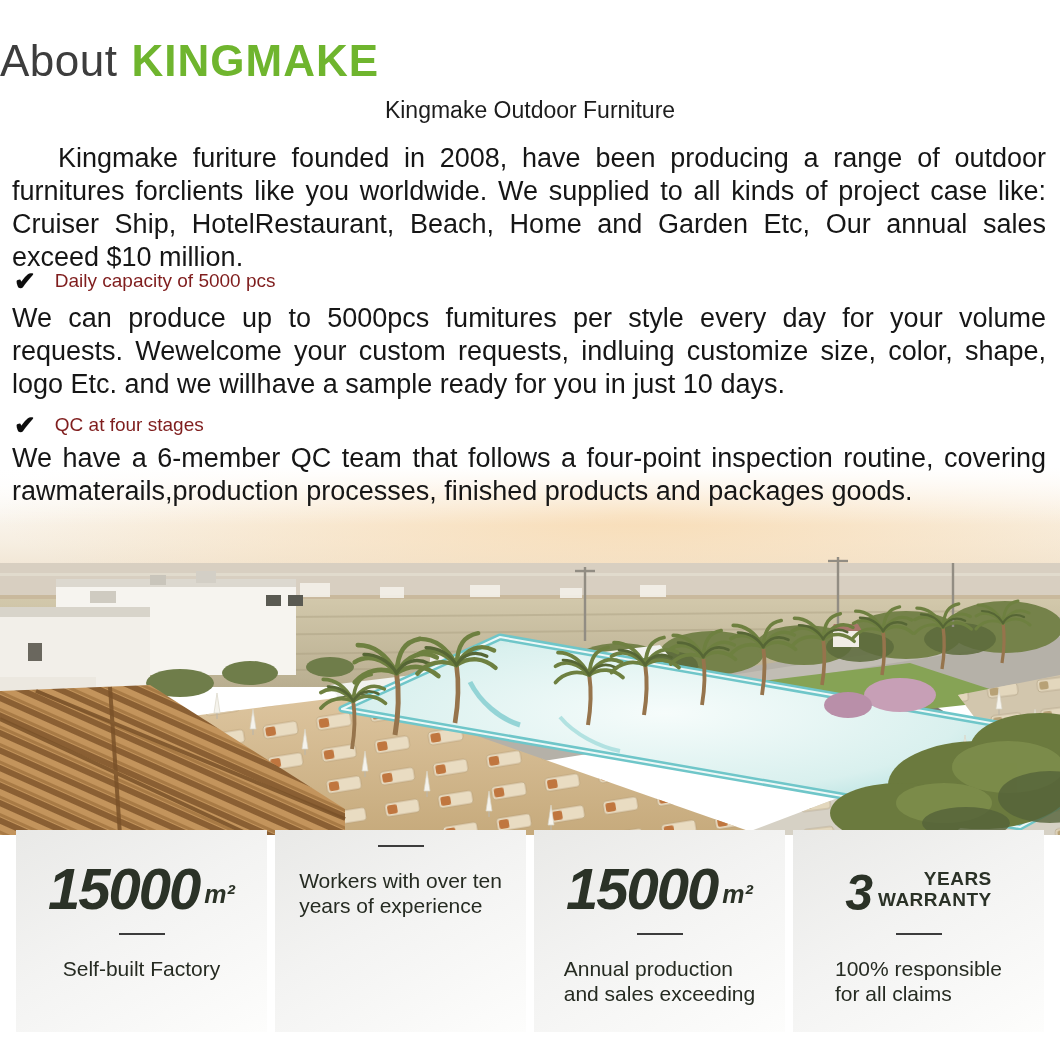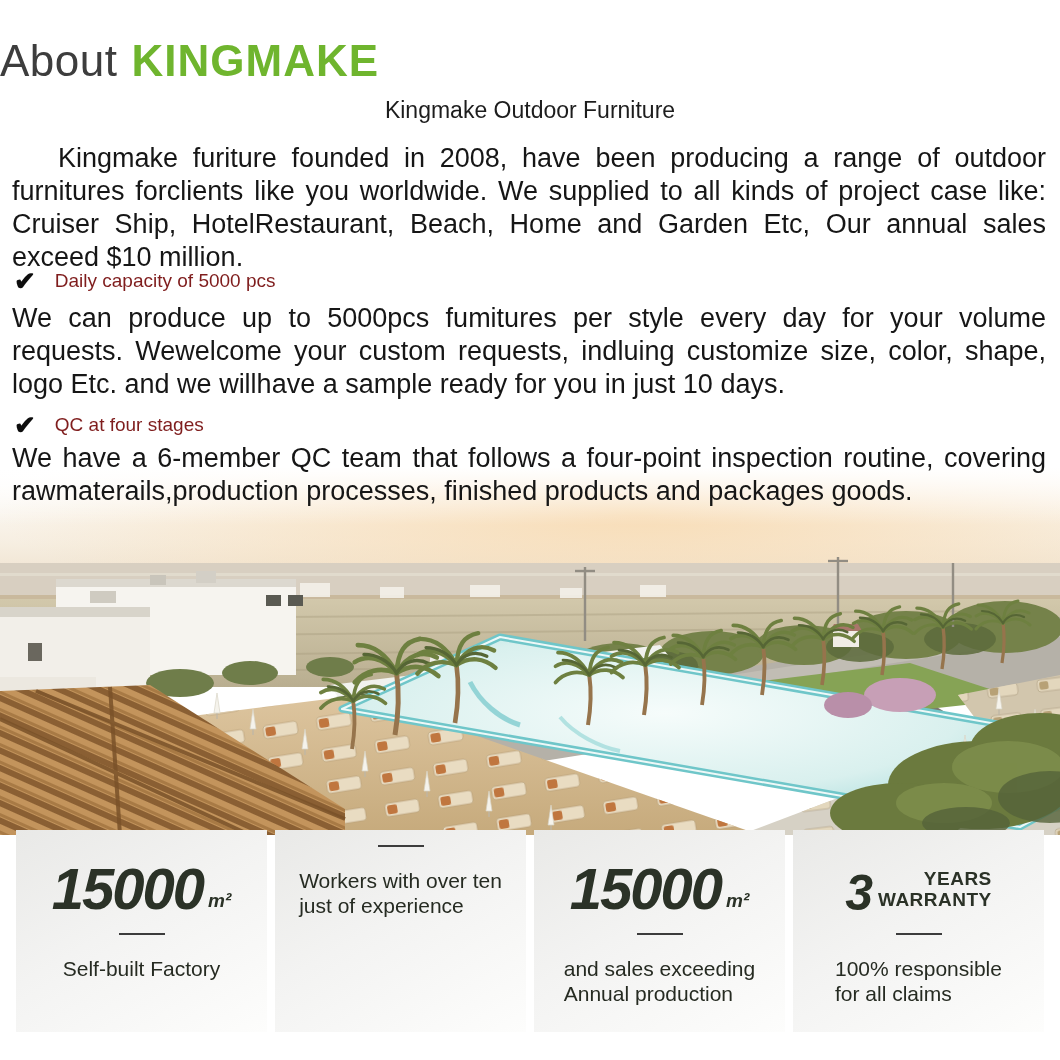--- a/index.html
+++ b/index.html
@@ -30,21 +30,21 @@
   .photo { position:absolute; top:467px; left:0; width:1060px; height:368px; z-index:1; }
   .photo svg { display:block; }
   
   .stats { position:absolute; top:830px; left:0; width:1060px; height:202px;
            display:flex; gap:8px; padding:0 16px; z-index:3; }
   .card { flex:1 1 0; background:linear-gradient(150deg,#e9e9e7 0%,#f3f3f2 45%,#fdfdfc 100%);
           display:flex; flex-direction:column; align-items:center; }
   .value-row { margin-top:26px; display:flex; align-items:flex-end; justify-content:center;
                font-style:italic; font-weight:800; color:#2b3227; height:62px; }
   .stat-value { font-size:58px; line-height:58px; letter-spacing:-2px; }
-  .stat-unit { font-size:19px; font-weight:700; line-height:25px; margin:0 0 5px 5px; letter-spacing:0; }
+  .stat-unit { font-size:25px; font-weight:700; line-height:25px; margin:0 0 11px 5px; letter-spacing:0; }
   .stat-value-sm { font-size:50px; line-height:50px; letter-spacing:-1px; }
   .unit-stack { font-style:normal; font-weight:800; font-size:19px; line-height:21px;
                 letter-spacing:0.5px; margin:0 0 8px 6px; text-align:right; }
   .rule { width:46px; border-top:2px solid #3c3c3c; margin-top:15px; }
   .caption { margin-top:21px; font-size:21px; line-height:25px; color:#262b22; text-align:left; }
 </style>
 </head>
 <body>
 
 <div class="page">
@@ -299,33 +299,33 @@
       <div class="caption">
         <div>Self-built Factory</div>
         <div></div>
       </div>
     </div>
 
     <div class="card">
       <div class="rule"></div>
       <div class="caption">
         <div>Workers with over ten</div>
-        <div>just of experience</div>
+        <div>years of experience</div>
       </div>
     </div>
 
     <div class="card">
       <div class="value-row">
         <span class="stat-value">15000</span>
         <span class="stat-unit">m²</span>
       </div>
       <div class="rule"></div>
       <div class="caption">
+        <div>Annual production</div>
         <div>and sales exceeding</div>
-        <div>Annual production</div>
       </div>
     </div>
 
     <div class="card">
       <div class="value-row">
         <span class="stat-value stat-value-sm">3</span>
         <span class="unit-stack">
           <div>YEARS</div>
           <div>WARRANTY</div>
         </span>

